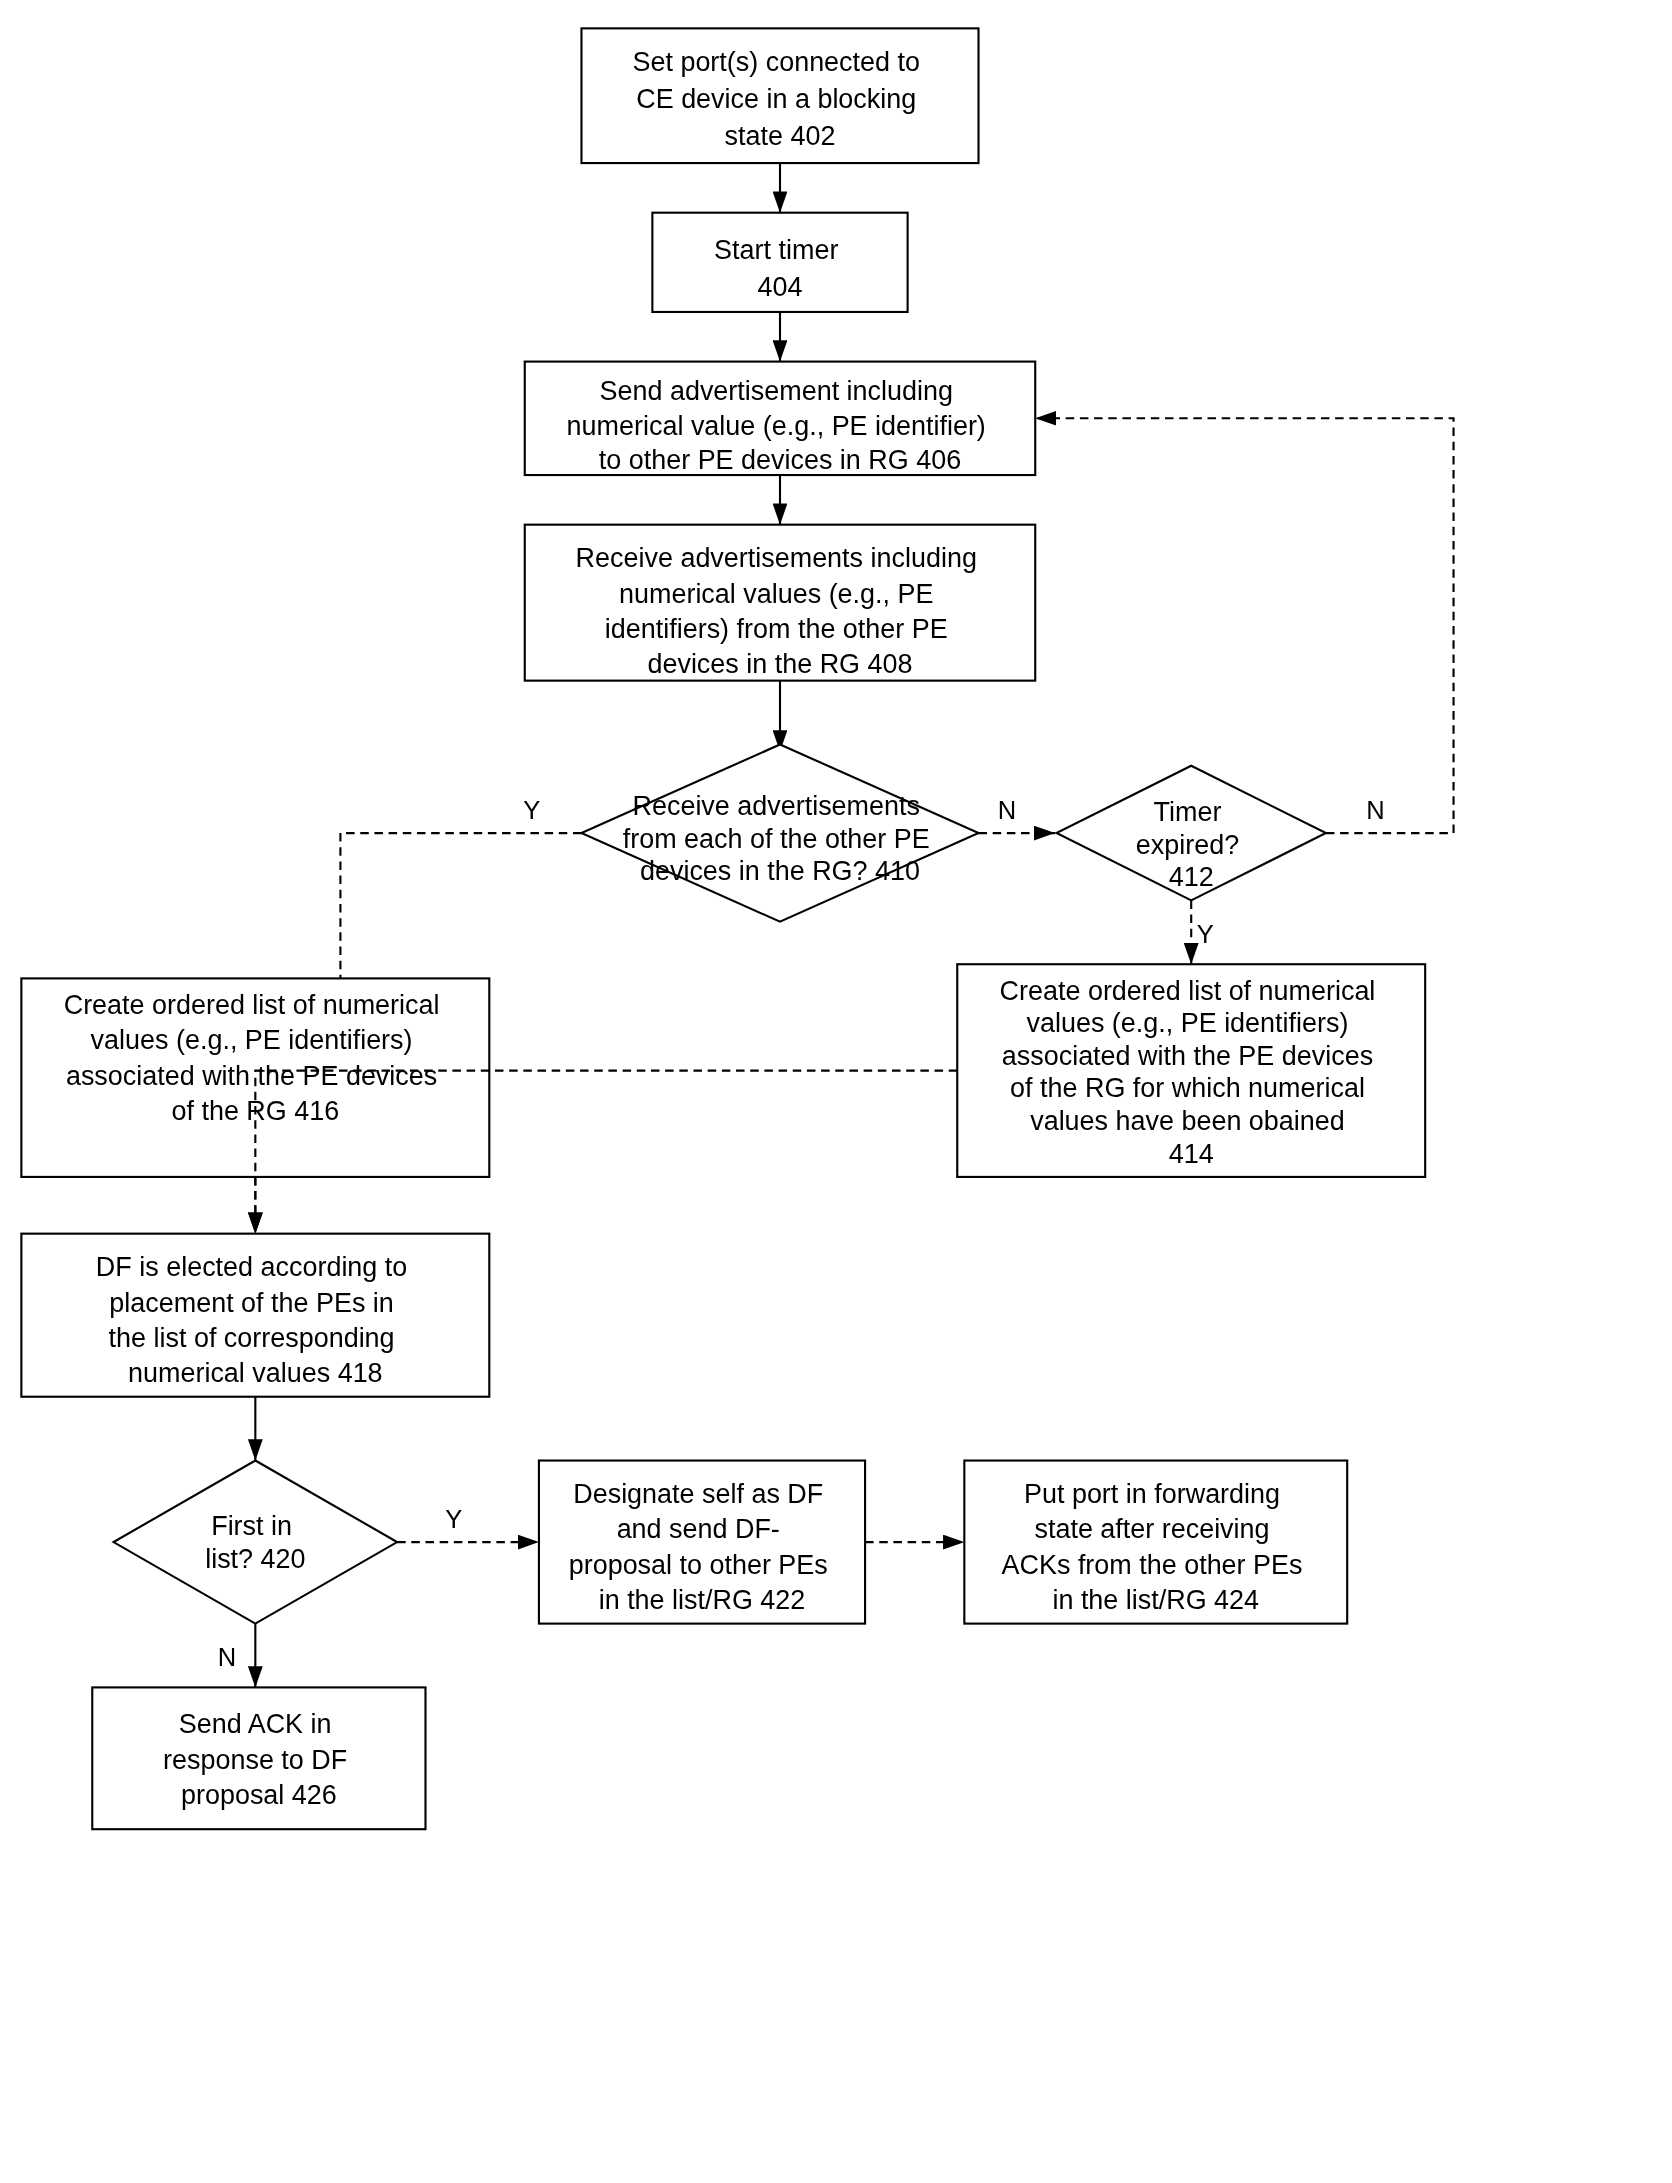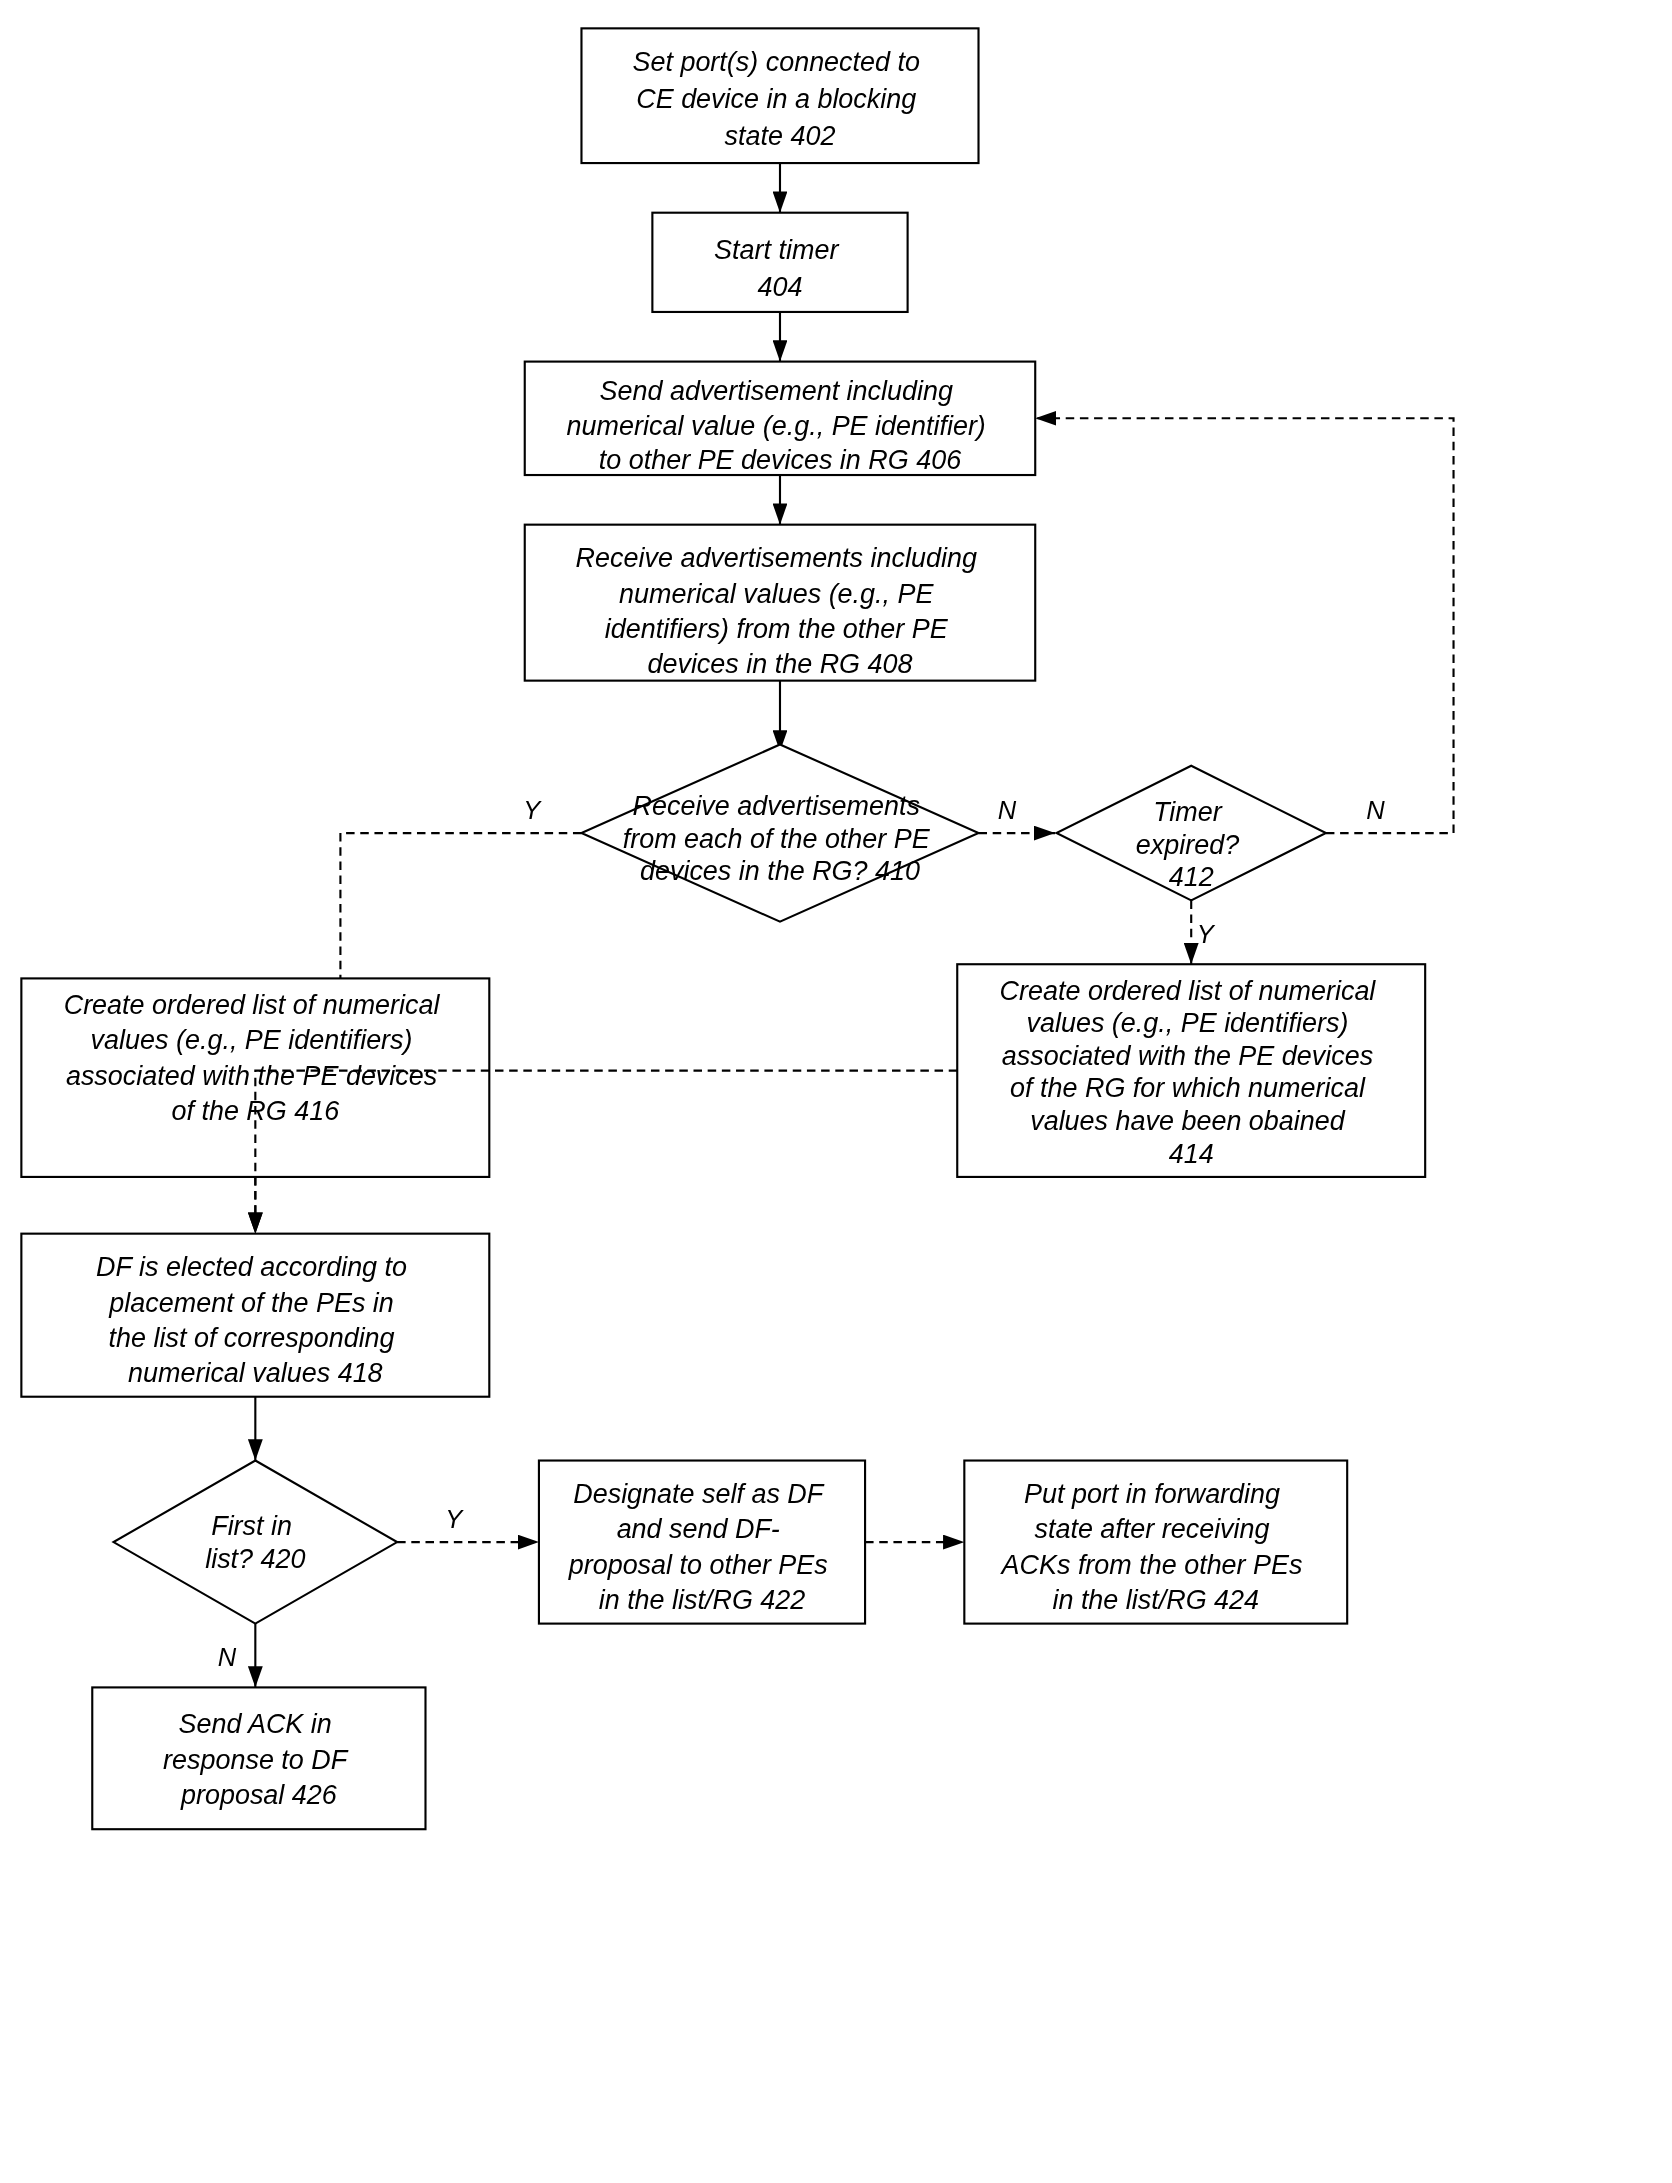--- a/index.html
+++ b/index.html
@@ -9,21 +9,20 @@
       width: 1672px;
       height: 2183px;
       overflow: hidden;
       position: relative;
     }
     #flowchart-container {
       position: absolute;
       top: 0; left: 0;
       width: 1672px;
       height: 2183px;
-      font-style: italic;
     }
     svg {
       width: 1672px;
       height: 2183px;
     }
     .box {
       fill: white;
       stroke: black;
       stroke-width: 3;
     }

